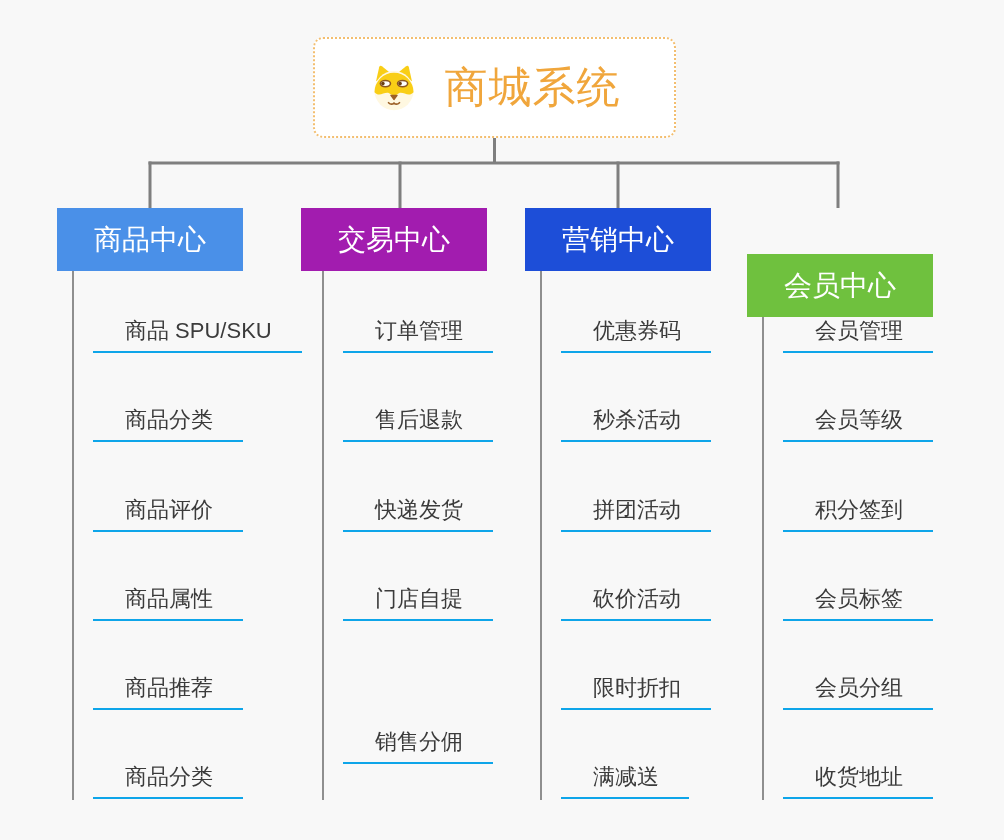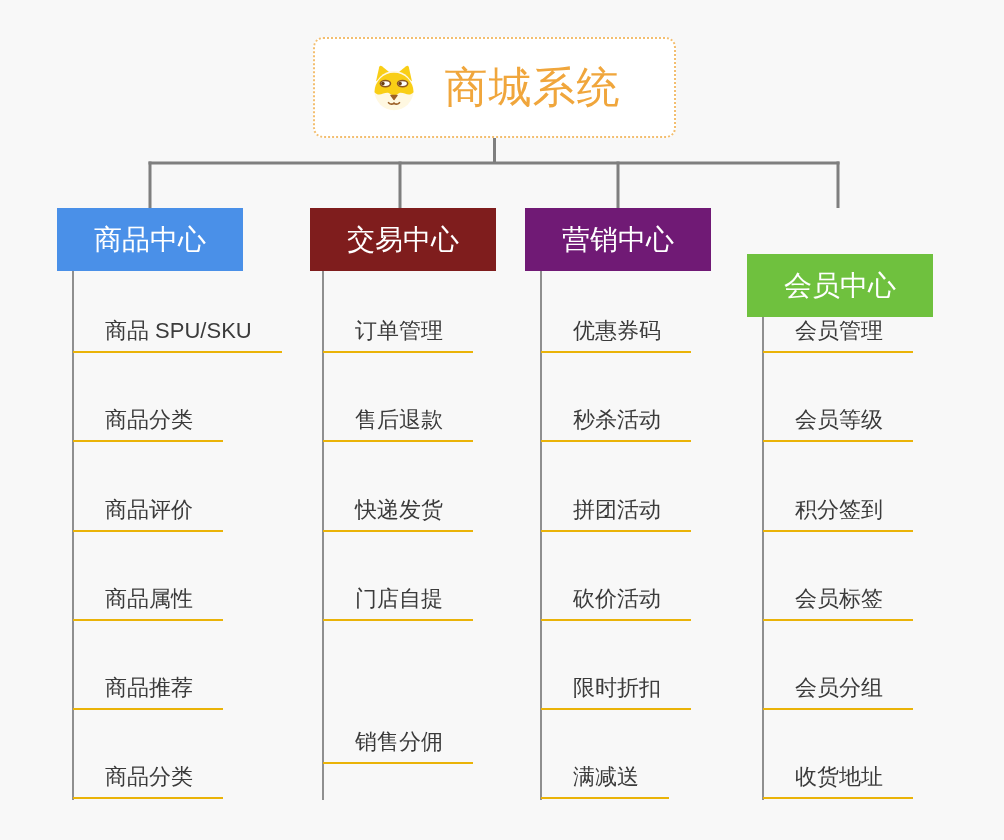--- a/index.html
+++ b/index.html
@@ -51,28 +51,29 @@
     justify-content:center;
     color:#ffffff;
     font-size:28px;
     white-space:nowrap;
     cursor:pointer;
   }
   .node{
     position:absolute;
     height:48px;
     box-sizing:border-box;
-    border-bottom:2px solid #eab308;
+    border-bottom:2px solid #0ea5e9;
     padding:0 30px 5px 32px;
     display:flex;
     align-items:flex-end;
     font-size:22px;
     color:#3b3b3b;
     white-space:nowrap;
     cursor:pointer;
+    margin-left:20px;
   }
 </style>
 </head>
 <body>
 
 <div class="canvas">
 
   <svg class="connectors">
 
     <path d="M494.5 138 V163" stroke-width="3" style="stroke: rgb(127, 127, 127);"></path>
@@ -100,22 +101,22 @@
         <circle cx="17.8" cy="25" r="2.3" fill="#6b3f14"></circle>
         <circle cx="39.8" cy="25" r="2.3" fill="#6b3f14"></circle>
         <path d="M28 40 L36 40 L32 45.5 Z" fill="#9c5f26" stroke="#9c5f26" stroke-width="1.5" stroke-linejoin="round"></path>
         <path d="M25 49.5 Q28.5 53 32 50 Q35.5 53 39 49.5" stroke="#9c5f26" stroke-width="2.2" fill="none" stroke-linecap="round"></path>
       </svg>
     </span>
     <span class="root-title" style="color: rgb(240, 166, 60);">商城系统</span>
   </div>
 
   <div class="branch-header" style="left: 57px; background: rgb(74, 144, 232);">商品中心</div>
-  <div class="branch-header" style="left: 310px; background: #7f1d1d;">交易中心</div>
-  <div class="branch-header" style="left: 525px; background: #701a75;">营销中心</div>
+  <div class="branch-header" style="left: 301px; background: #a21caf;">交易中心</div>
+  <div class="branch-header" style="left: 525px; background: #1d4ed8;">营销中心</div>
   <div class="branch-header" style="left: 747px; background: rgb(111, 193, 62); margin-top: 46px;">会员中心</div>
 
   <div class="node" style="left:73px;top:305px">
       <span>商品 SPU/SKU</span>
     </div>
   <div class="node" style="left:73px;top:394px">
       <span>商品分类</span>
     </div>
   <div class="node" style="left:73px;top:484px">
       <span>商品评价</span>

